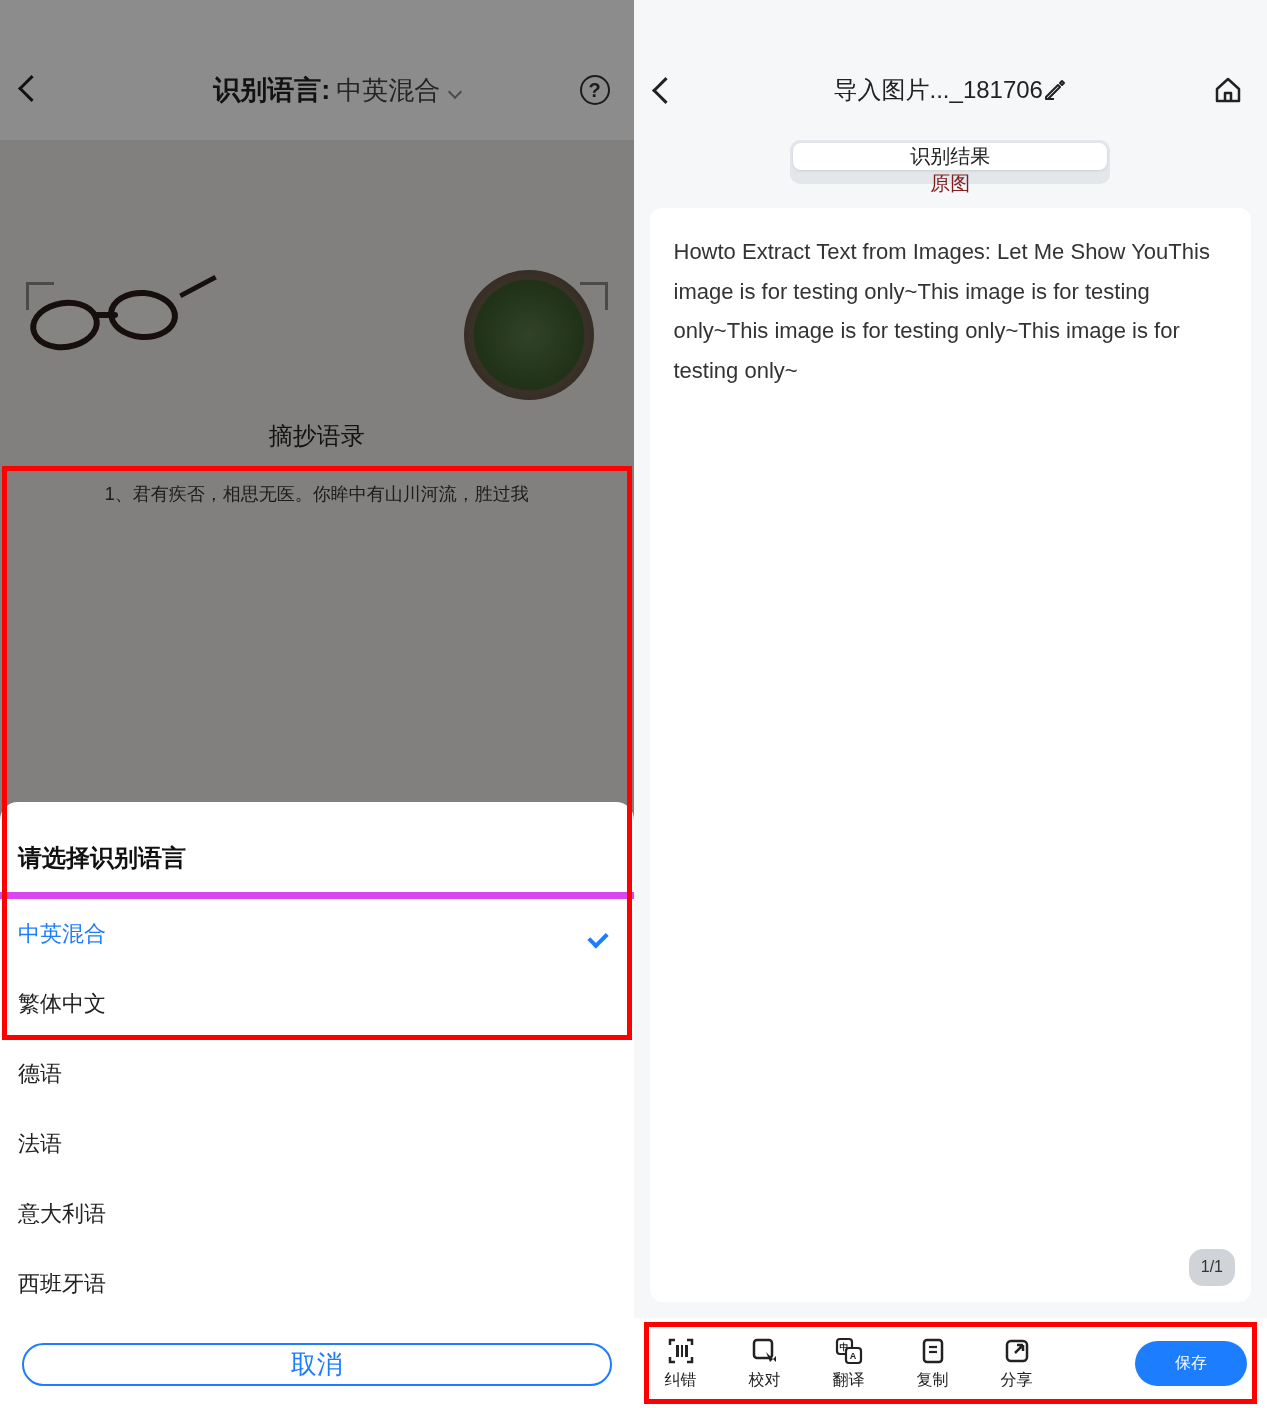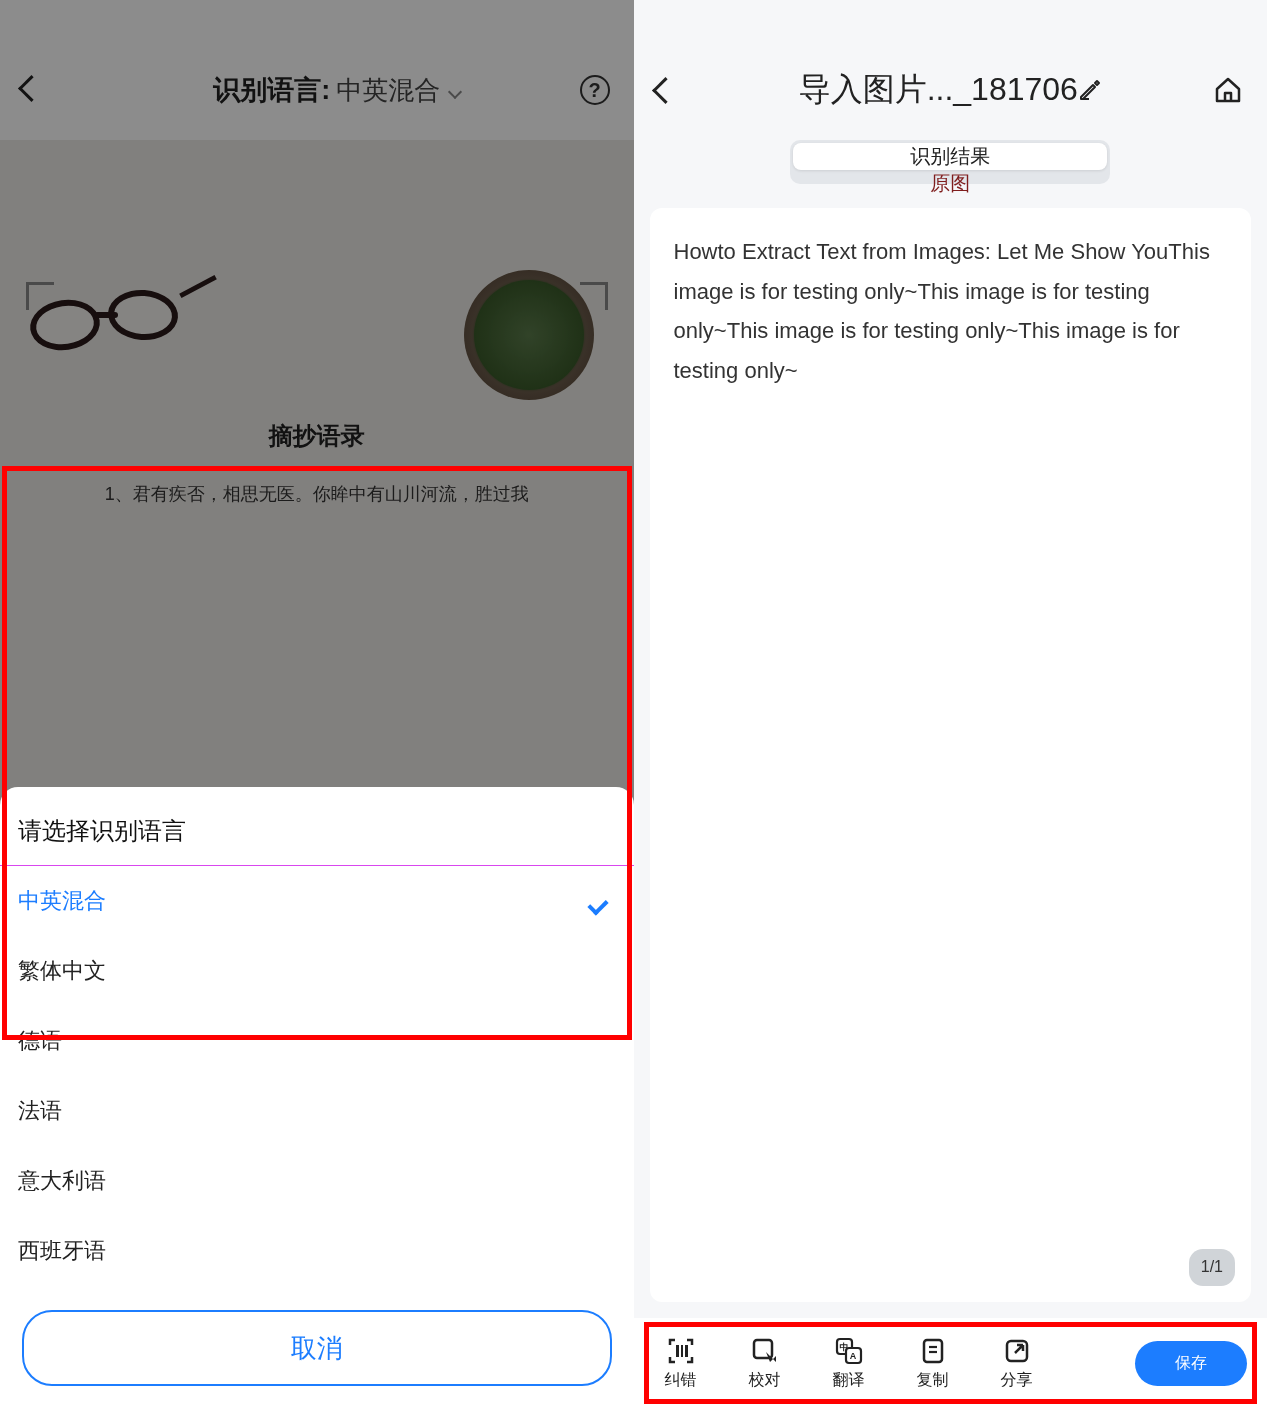--- a/index.html
+++ b/index.html
@@ -99,21 +99,21 @@
   .plant::after {
     content: "";
     position: absolute; inset: 10px;
     background: radial-gradient(circle, #5a7a4a 0%, #3a5a2a 70%);
     border-radius: 50%;
   }
   .excerpt {
     position: absolute; top: 280px; left: 0; right: 0;
     text-align: center;
   }
-  .excerpt-title { font-size: 24px; font-weight: 700; color: #222; margin-bottom: 30px; }
+  .excerpt-title { font-size: 24px; font-weight: 400; color: #222; margin-bottom: 30px; }
   .excerpt-body { font-size: 18px; color: #333; padding: 0 60px; }
 
   
   .dim {
     position: absolute; inset: 0;
     background: rgba(0,0,0,0.45);
   }
 
   
   .sheet {
@@ -123,23 +123,23 @@
     padding: 0 0 22px 0;
   }
   .highlight-red-sheet {
     position: absolute;
     border: 5px solid #ff0000;
     top: 466px; left: 2px; right: 2px; height: 574px;
     pointer-events: none;
     z-index: 10;
   }
   .sheet-title {
-    font-size: 24px; font-weight: 400; color: #111;
-    padding: 28px 18px 18px 18px;
-    border-bottom: 1px solid #d946ef;
+    font-size: 24px; font-weight: 700; color: #111;
+    padding: 40px 18px 18px 18px;
+    border-bottom: 7px solid #d946ef;
   }
   .lang-list { }
   .lang-item {
     display: flex; align-items: center; justify-content: space-between;
     padding: 20px 18px;
     font-size: 22px; color: #222;
   }
   .lang-item.selected { color: #1c7dff; }
   .check {
     width: 26px; height: 18px;
@@ -149,41 +149,41 @@
     content: "";
     position: absolute;
     left: 2px; top: 4px;
     width: 8px; height: 14px;
     border-right: 4px solid #1c7dff;
     border-bottom: 4px solid #1c7dff;
     transform: rotate(45deg);
   }
   .cancel-btn {
     margin: 24px 22px 0 22px;
-    height: 76px;
+    height: 43px;
     border: 2px solid #1c7dff;
     border-radius: 30px;
     display: flex; align-items: center; justify-content: center;
     font-size: 26px; color: #1c7dff; font-weight: 500;
     background: #fff;
   }
 
   
   .rh-header {
     height: 100px;
     margin-top: 40px;
     display: flex; align-items: center; justify-content: center;
     position: relative;
     background: #f6f7f9;
   }
   .rh-back { position: absolute; left: 18px; }
   .rh-home { position: absolute; right: 24px; }
   .rh-title {
     display: flex; align-items: center; gap: 0;
-    font-size: 32px; color: #222; font-weight: 400;
+    font-size: 24px; color: #222; font-weight: 400;
   }
 
   
   .rh-tabs {
     margin: 0 auto;
     width: 320px;
     height: 44px;
     background: #e3e6ea;
     border-radius: 10px;
     display: flex;

